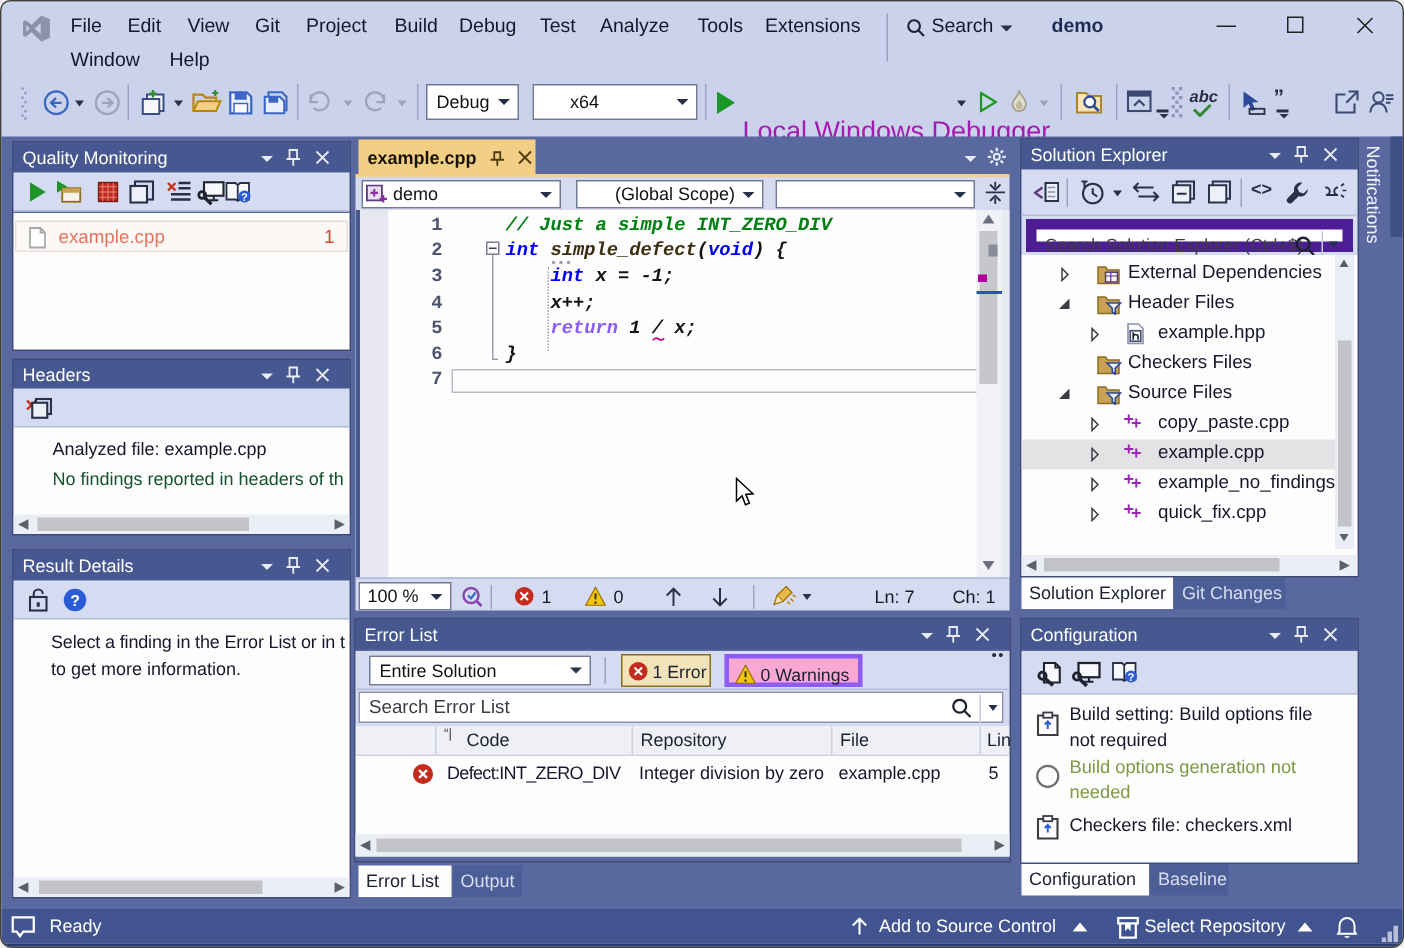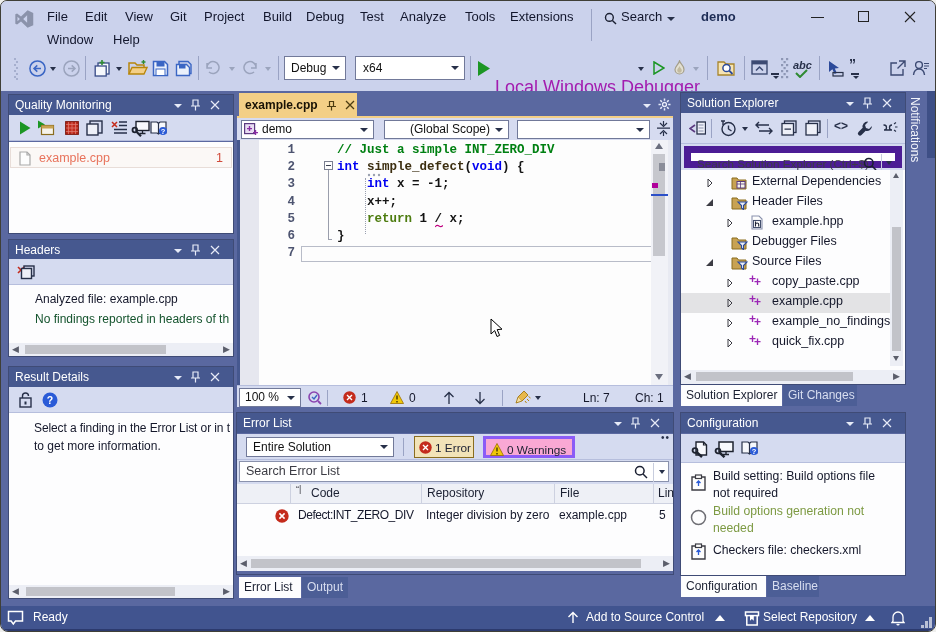--- a/index.html
+++ b/index.html
@@ -32,21 +32,21 @@
 .hthumb { position:absolute; top:2px; height:9px; background:#c2c3c9; }
 .sarrow { position:absolute; font-size:9px; color:#5b5e6b; top:1px; }
 .wtab { position:absolute; font-size:12px; height:21px; line-height:20px; padding:0 8px; white-space:nowrap; overflow:hidden; }
 .wtab.on { background:#fdfdfe; color:#1b2032; }
 .wtab.off { background:#4c5e96; color:#d8def0; }
 
 #status { position:absolute; left:0; top:605px; width:936px; height:23px; background:#41548f; color:#fff; font-size:12px; }
 #statusedge { position:absolute; left:0; top:628px; width:936px; height:4px; background:#2c3a6e; }
 svg { display:block; }
 .code { font-family:"Liberation Mono", monospace; font-size:12.5px; font-weight:bold; color:#141414; }
-.cl { height:17.2px; line-height:17.2px; white-space:pre; }
+.cl { height:17.2px; line-height:17.2px; white-space:pre;font-style:italic; }
 .cppicon { font-size:12px; font-weight:bold; color:#9b26b5; line-height:12px; }
 .cppicon span { position:relative; top:3px; left:-2px; }
 </style>
 </head>
 <body>
 <div id="win">
 
   <div id="titlebar">
     <svg id="vslogo" viewBox="0 0 24 20">
         <path fill="#8b93ab" d="M15.5 0 L8 7.2 L3.5 3.7 L1.5 4.7 L1.5 15.3 L3.5 16.3 L8 12.8 L15.5 20 L22 17 L22 3 Z M4 12.5 L4 7.5 L6.7 10 Z M10.5 10 L15 5.8 L15 14.2 Z"></path>
@@ -127,21 +127,21 @@
     <svg class="abs" style="left:203px; top:11px;" width="16" height="16" viewBox="0 0 16 16">
         <path d="M3 3 v5 h5 M3 7.5 a6 6 0 1 1 2 4.5" fill="none" stroke="#9ba4bd" stroke-width="1.5"></path>
       </svg>
     <div class="abs" style="left:228px; top:18px; width:0; height:0; border-left:3.5px solid transparent; border-right:3.5px solid transparent; border-top:4px solid #9ba4bd;"></div>
     <svg class="abs" style="left:242px; top:11px;" width="16" height="16" viewBox="0 0 16 16">
         <path d="M13 3 v5 h-5 M13 7.5 a6 6 0 1 0 -2 4.5" fill="none" stroke="#9ba4bd" stroke-width="1.5"></path>
       </svg>
     <div class="abs" style="left:264px; top:18px; width:0; height:0; border-left:3.5px solid transparent; border-right:3.5px solid transparent; border-top:4px solid #9ba4bd;"></div>
     <div class="tbsep" style="left:277px;"></div>
     <div class="combo" style="left:283px; top:7px; width:62px; height:24px; line-height:22px; padding-left:6px;">Debug<span class="arr"></span></div>
-    <div class="combo" style="left:354px; top:7px; width:110px; height:24px; line-height:22px; padding-left:7px;">x64<span class="arr"></span></div>
+    <div class="combo" style="left:354px; top:7px; width:110px; height:24px; line-height:22px; padding-left:24px;">x64<span class="arr"></span></div>
     <div class="tbsep" style="left:469px;"></div>
     <svg class="abs" style="left:476px; top:12px;" width="13" height="15" viewBox="0 0 13 15">
         <path d="M1 0 L13 7.5 L1 15 Z" fill="#1c9624"></path>
       </svg>
     <span class="abs" style="left:494px; top:14px; font-size:18px; color:#a21caf;margin-top:14px;">Local Windows Debugger</span>
     <div class="abs" style="left:637px; top:18px; width:0; height:0; border-left:3.5px solid transparent; border-right:3.5px solid transparent; border-top:4px solid #273049;"></div>
     <svg class="abs" style="left:652px; top:12px;" width="12" height="14" viewBox="0 0 12 14">
         <path d="M1 1 L11 7 L1 13 Z" fill="none" stroke="#1c9624" stroke-width="1.5"></path>
       </svg>
     <svg class="abs" style="left:670px; top:11px;" width="17" height="17" viewBox="0 0 17 17">
@@ -384,21 +384,21 @@
       <div class="abs" style="left:89px; top:25px; width:5px; height:1px; background:#3a3f50;"></div>
       <div class="abs" style="left:91px; top:30px; width:1px; height:70px; background:#9a9eac;"></div>
       <div class="abs" style="left:91px; top:99px; width:4px; height:1px; background:#9a9eac;"></div>
       <div class="abs" style="left:128px; top:38px; width:1px; height:56px; border-left:1px dotted #9aa0b0;"></div>
 
       <div class="abs code" style="left:100px; top:2px;">
         <div class="cl"><span style="color:#008012;">// Just a simple INT_ZERO_DIV</span></div>
         <div class="cl"><span style="color:#0000f2;">int</span> <span style="color:#3c2e10;">simple_defect</span>(<span style="color:#0000f2;">void</span>) {</div>
         <div class="cl">&nbsp;&nbsp;&nbsp;&nbsp;<span style="color:#0000f2;">int</span> x = -1;</div>
         <div class="cl">&nbsp;&nbsp;&nbsp;&nbsp;x++;</div>
-        <div class="cl">&nbsp;&nbsp;&nbsp;&nbsp;<span style="color:#4d7c0f;">return</span> 1 <span style="position:relative;">/<svg style="position:absolute;left:0;bottom:-2px;" width="8" height="4" viewBox="0 0 8 4">
+        <div class="cl">&nbsp;&nbsp;&nbsp;&nbsp;<span style="color:#8b5cf6;">return</span> 1 <span style="position:relative;">/<svg style="position:absolute;left:0;bottom:-2px;" width="8" height="4" viewBox="0 0 8 4">
                 <path d="M0 3 Q2 0.5 4 2 Q6 3.5 8 1.5" fill="none" stroke="#c00080" stroke-width="1.1"></path>
               </svg></span> x;</div>
         <div class="cl">}</div>
       </div>
       <svg class="abs" style="left:130px; top:33px;" width="14" height="4" viewBox="0 0 14 4">
           <g fill="#9aa0b0">
             <circle cx="2" cy="2" r="1.2"></circle>
             <circle cx="7" cy="2" r="1.2"></circle>
             <circle cx="12" cy="2" r="1.2"></circle>
           </g>
@@ -626,21 +626,21 @@
             <rect x="2.5" y="5.5" width="7" height="7" fill="#fff" stroke="#45506e" stroke-width="1.1"></rect>
             <path d="M4.5 6.5 v5 M4.5 9.6 a1.6 1.6 0 0 1 3.2 0 v1.9" fill="none" stroke="#1b2032" stroke-width="1.1"></path>
           </svg>
         <span class="abs" style="left:91px; top:1px;">example.hpp</span>
       </div>
       <div class="abs" style="left:0; top:63px; width:209px; height:20px;">
         <svg class="abs" style="left:50px; top:3px;" width="17" height="14" viewBox="0 0 17 14">
             <path d="M1 13 V2 h5 l1.5 2 H15 V13 Z" fill="#c8a252" stroke="#8a6d1f" stroke-width="1"></path>
             <path d="M7 6 h9 l-3.5 3.5 v4 l-2 -1.5 v-2.5 Z" fill="#eaf0fb" stroke="#2c4a9a" stroke-width="1.1"></path>
           </svg>
-        <span class="abs" style="left:71px; top:1px;">Debugger Files</span>
+        <span class="abs" style="left:71px; top:1px;">Checkers Files</span>
       </div>
       <div class="abs" style="left:0; top:83px; width:209px; height:20px;">
         <svg class="abs" style="left:24px; top:5px;" width="9" height="9" viewBox="0 0 9 9">
             <path d="M8 1 V8 H1 Z" fill="#3c3c44"></path>
           </svg>
         <svg class="abs" style="left:50px; top:3px;" width="17" height="14" viewBox="0 0 17 14">
             <path d="M1 13 V2 h5 l1.5 2 H15 V13 Z" fill="#c8a252" stroke="#8a6d1f" stroke-width="1"></path>
             <path d="M7 6 h9 l-3.5 3.5 v4 l-2 -1.5 v-2.5 Z" fill="#eaf0fb" stroke="#2c4a9a" stroke-width="1.1"></path>
           </svg>
         <span class="abs" style="left:71px; top:1px;">Source Files</span>

